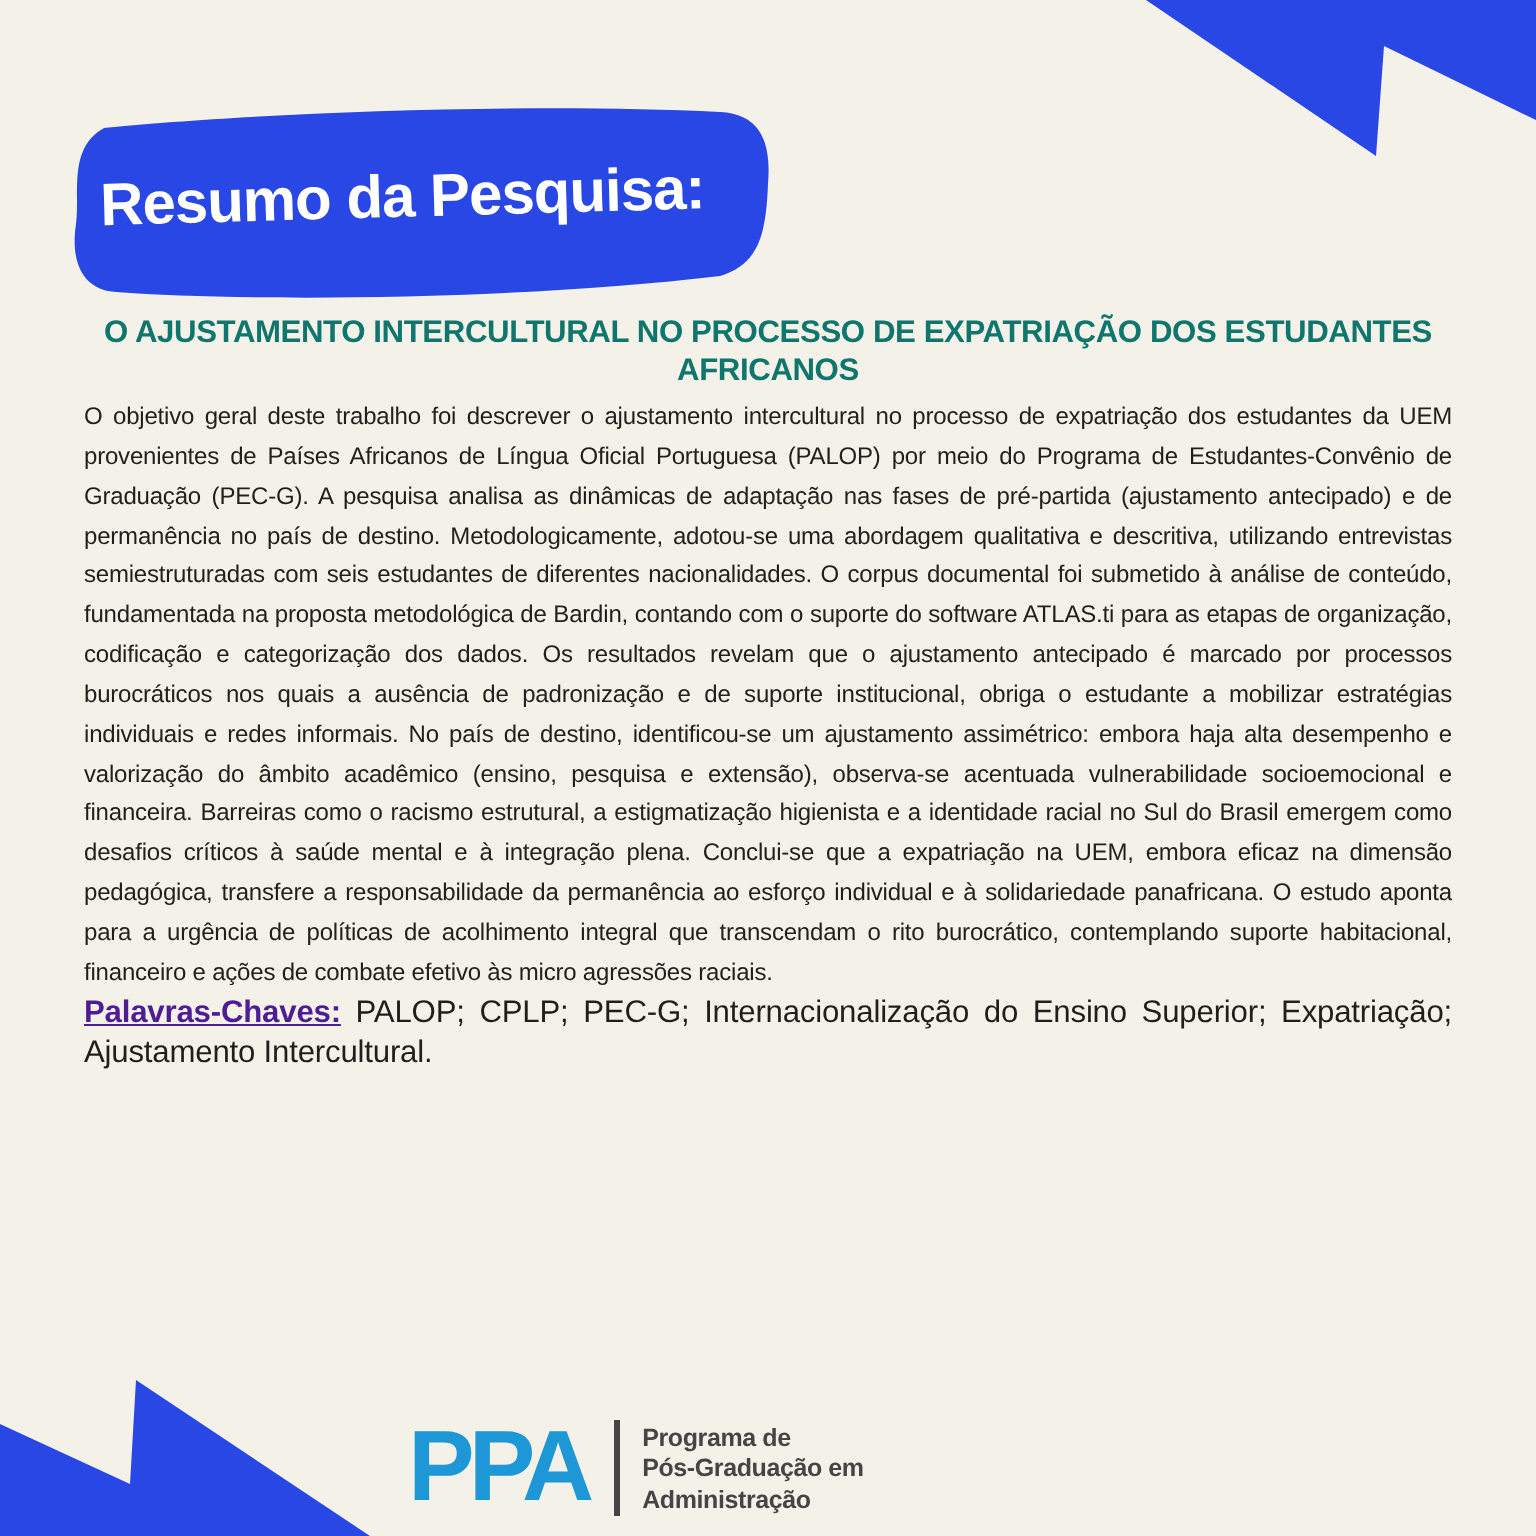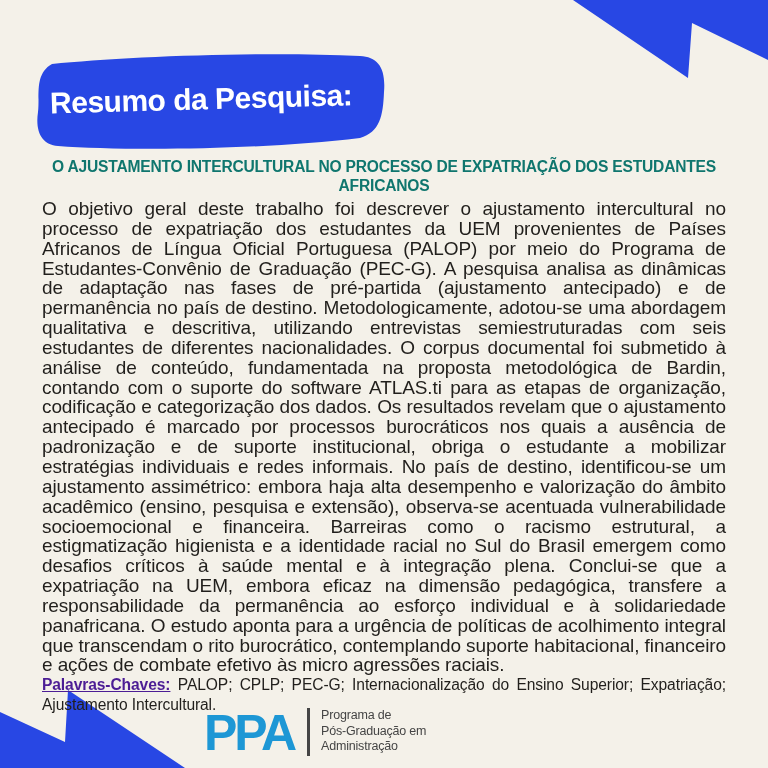--- a/index.html
+++ b/index.html
@@ -23,38 +23,38 @@
     transform:rotate(-1.6deg);
   }
 
   
   .content{position:absolute;left:42px;top:157px;width:684px;color:#211f1c;}
   .abstract-title{
     text-align:center;font-weight:bold;font-size:15.6px;line-height:19px;
     letter-spacing:-0.2px;margin:0 0 4px 0;color:#0f766e;
   }
   .abstract-body{
-    text-align:justify;font-size:19px;line-height:19.85px;margin:0;
+    text-align:justify;font-size:12px;line-height:19.85px;margin:0;
     letter-spacing:-0.1px;
   }
   .keywords{
     text-align:justify;font-size:15.6px;line-height:19.85px;margin:0;
     letter-spacing:-0.1px;
   }
   .keywords .kw-label{font-weight:bold;color:#4c1d95;text-decoration:underline;}
 
   
-  .logo{position:absolute;left:204px;top:708px;display:flex;align-items:flex-start;}
+  .logo{position:absolute;left:204px;top:708px;display:flex;align-items:flex-end;}
   .logo-acronym{
     color:#1d97d5;font-size:50px;font-weight:bold;letter-spacing:-3px;
     line-height:50px;
   }
   .logo-divider{width:3px;height:48px;background:#454545;margin:0 11px 0 13px;}
   .logo-name{
-    color:#454545;font-size:12.5px;font-weight:normal;line-height:15.5px;
+    color:#454545;font-size:12.5px;font-weight:bold;line-height:15.5px;
     letter-spacing:-0.2px;
   }
 </style>
 </head>
 <body>
 
 <div class="poster">
 
   <svg class="corner-svg" viewBox="0 0 768 768" aria-hidden="true">
     <polygon points="573,0 688,78 692,23 768,60 768,0" fill="#2847e4"></polygon>

